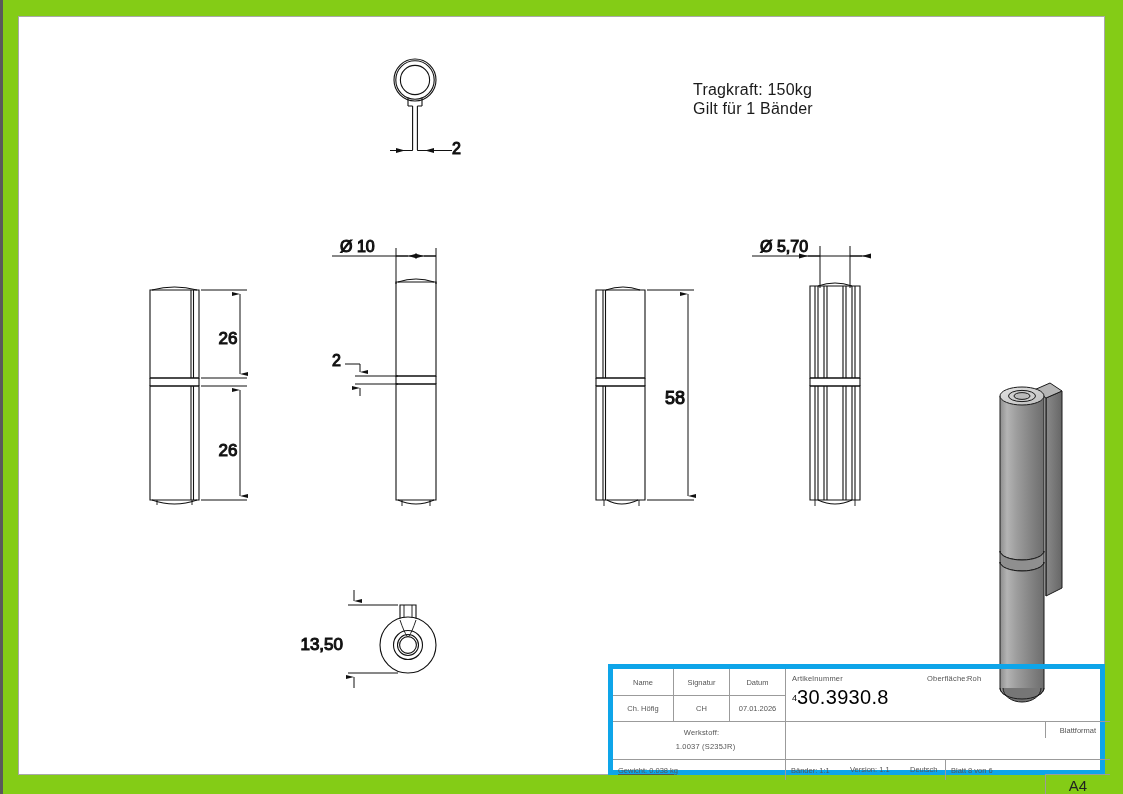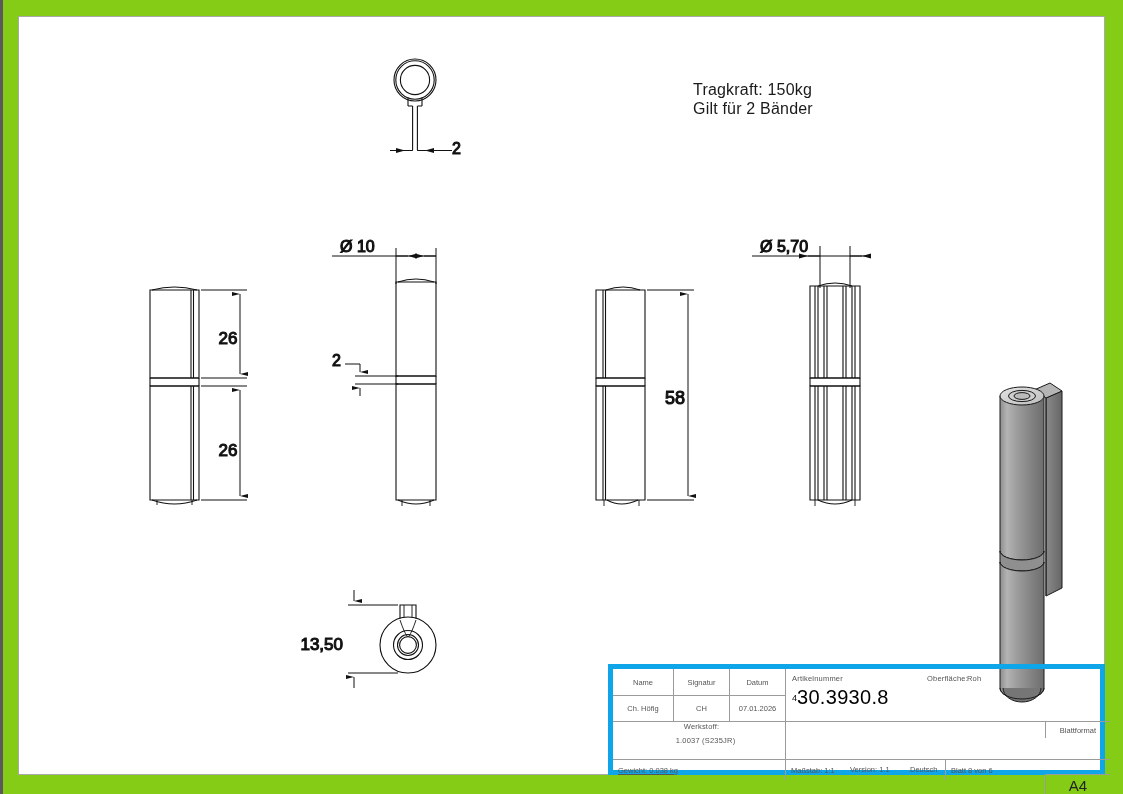--- a/index.html
+++ b/index.html
@@ -29,21 +29,21 @@
 </head>
 <body>
 
 <div class="page">
 
   <div class="edge-strip"></div>
 
   <div class="frame"></div>
 
   <div class="note" style="left:693px;top:80px;">Tragkraft: 150kg</div>
-  <div class="note" style="left:693px;top:99px;">Gilt für 2 Bänder</div>
+  <div class="note" style="left:693px;top:99px;">Gilt für 1 Bänder</div>
 
   <svg width="1123" height="794" style="position:absolute;left:0;top:0;">
     <defs>
       <marker id="arrDown" markerWidth="9" markerHeight="9" refX="4.5" refY="8" orient="auto-start-reverse" markerUnits="userSpaceOnUse">
         <path d="M4.5,8 L2.4,0 L6.6,0 Z" fill="#111"></path>
       </marker>
       <marker id="arrEnd" markerWidth="10" markerHeight="8" refX="9" refY="4" orient="auto" markerUnits="userSpaceOnUse">
         <path d="M9,4 L0,1.4 L0,6.6 Z" fill="#111"></path>
       </marker>
       <linearGradient id="cylGrad" x1="0" y1="0" x2="1" y2="0">
@@ -241,28 +241,28 @@
 
     <div class="cell bl" style="left:172px;top:0;width:325px;height:52px;">
       <div style="position:absolute;left:6px;top:5px;" class="lbl">Artikelnummer</div>
       <div style="position:absolute;left:141px;top:5px;" class="lbl">Oberfläche:</div>
       <div style="position:absolute;left:181px;top:5px;" class="lbl">Roh</div>
       <div style="position:absolute;left:6px;top:17px;white-space:nowrap;">
         <span class="artsup">4</span><span class="artnum">30.3930.8</span>
       </div>
     </div>
 
-    <div class="cell bt row3" style="left:0;top:52px;width:172px;height:38px;padding-left:5px;">
+    <div class="cell bt row3" style="left:0;top:52px;width:172px;height:38px;padding-left:5px;padding-top:6px;">
       <div class="lbl">Werkstoff:</div>
       <div class="lbl" style="margin-top:5px;margin-left:8px;">1.0037 (S235JR)</div>
     </div>
     <div class="cell bt bl" style="left:172px;top:52px;width:260px;height:38px;"></div>
     <div class="cell bt bl ctr" style="left:432px;top:52px;width:65px;height:17px;">Blattformat</div>
     <div class="cell bt bl ctr a4" style="left:432px;top:69px;width:65px;height:21px;margin-top:36px;">A4</div>
 
     <div class="cell bt lft" style="left:0;top:90px;width:172px;height:21px;text-decoration:underline;">Gewicht: 0.038 kg</div>
-    <div class="cell bt bl lft" style="left:172px;top:90px;width:160px;height:21px;">Maßstab: 1:1</div>
+    <div class="cell bt bl lft" style="left:172px;top:90px;width:160px;height:21px;">Bänder: 1:1</div>
     <div class="cell bt lft" style="left:232px;top:90px;width:80px;height:21px;border-top:none;">Version: 1.1</div>
     <div class="cell bt lft" style="left:292px;top:90px;width:60px;height:21px;border-top:none;">Deutsch</div>
     <div class="cell bt bl lft" style="left:332px;top:90px;width:165px;height:21px;">Blatt 8 von 6</div>
   </div>
 
 </div>
 
 </body></html>

